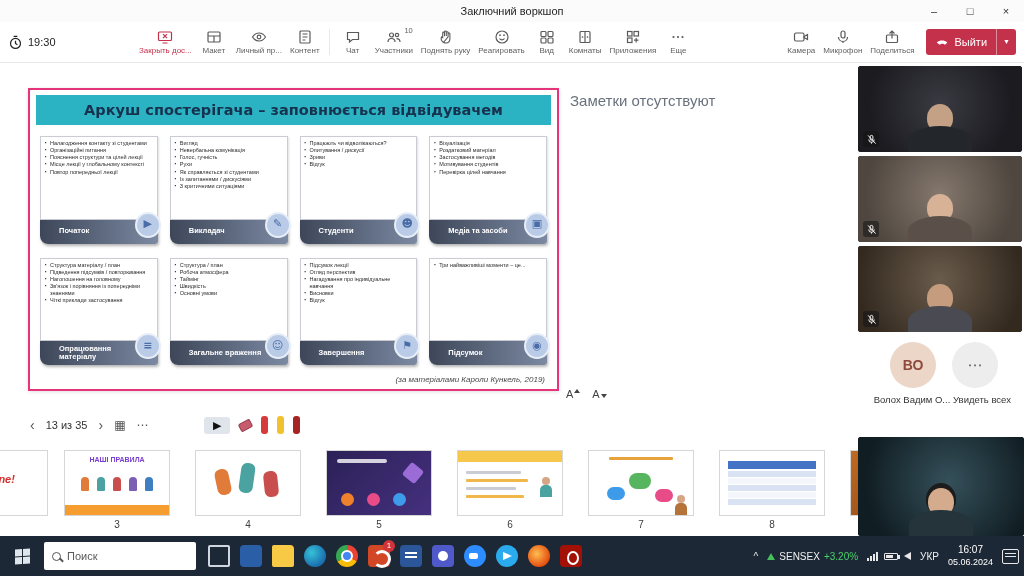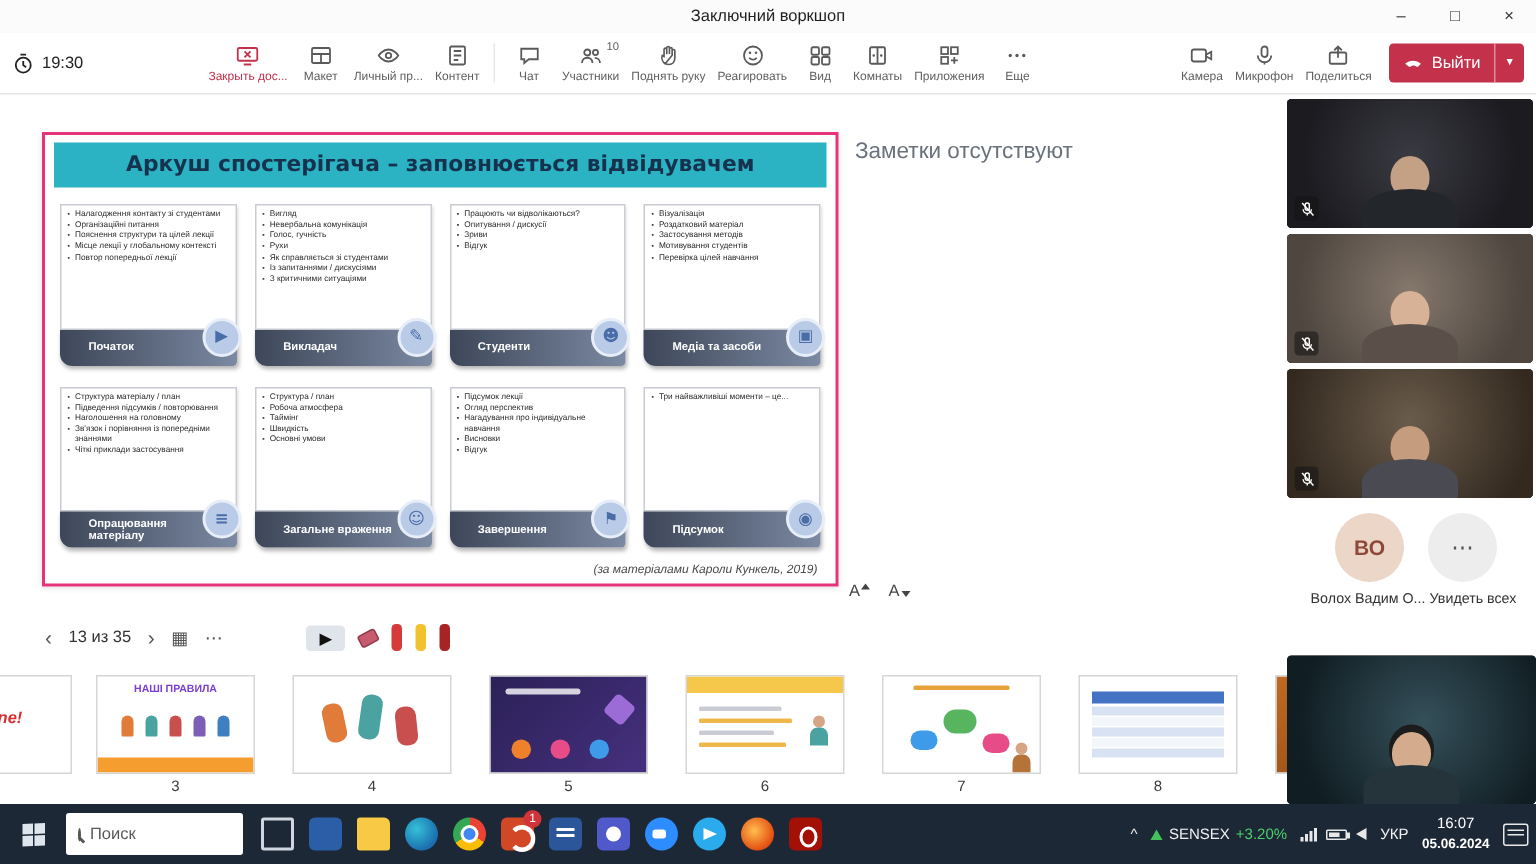--- a/index.html
+++ b/index.html
@@ -101,21 +101,21 @@
   .t8-row { left:8px; right:8px; height:6px; }
   .t8-row.a { background:#d9e2f3; } .t8-row.b { background:#f3f6fb; }
   .t9 { background:linear-gradient(135deg,#c06a22,#7a3c10); }
   .t9-emblem { left:30px; top:14px; width:30px; height:36px; border-radius:50%; background:#5a2a0c; border:2px solid #e2b26a; }
 
   
   .taskbar { position:absolute; left:0; right:0; bottom:0; height:40px; background:#1d2836; display:flex; align-items:center; z-index:10; }
   .start { width:44px; height:40px; display:flex; align-items:center; justify-content:center; }
   .win-logo { display:grid; grid-template-columns:7px 7px; grid-template-rows:7px 7px; gap:1px; transform:skewY(-3deg); }
   .win-pane { background:#dfe5ec; }
-  .searchbox { width:118px; height:28px; background:#fff; border-radius:2px; display:flex; align-items:center; gap:6px; padding:0 8px; }
+  .searchbox { width:152px; height:28px; background:#fff; border-radius:2px; display:flex; align-items:center; gap:6px; padding:0 8px; }
   .searchbox input { border:none; outline:none; font-size:11px; width:100px; color:#333; background:transparent; font-family:"Liberation Sans",sans-serif; }
   .searchbox input::placeholder { color:#5a5a5a; }
   .lens { position:relative; width:9px; height:9px; border:1.5px solid #555; border-radius:50%; }
   .lens::after { content:""; position:absolute; width:5px; height:1.5px; background:#555; right:-4px; bottom:-1px; transform:rotate(45deg); }
   .task-apps { display:flex; align-items:center; gap:10px; margin-left:12px; }
   .app { width:22px; height:22px; border-radius:4px; position:relative; }
   .app.taskview { background:transparent; border:2px solid #cfd6df; border-radius:2px; }
   .app.mail { background:#2a5fa8; }
   .app.explorer { background:#f8c944; border-radius:2px 4px 2px 2px; }
   .app.edge { border-radius:50%; background:radial-gradient(circle at 35% 35%, #35c1d7, #1b6fb0 70%); }
@@ -144,21 +144,21 @@
   .tray-icons { display:flex; align-items:center; gap:6px; }
   .ti-signal { display:flex; align-items:flex-end; gap:1px; }
   .ti-signal i { display:block; width:2px; background:#e8e8e8; }
   .ti-battery { width:14px; height:7px; border:1px solid #e8e8e8; border-radius:1px; position:relative; }
   .ti-battery::before { content:""; position:absolute; inset:1px; right:4px; background:#e8e8e8; }
   .ti-battery::after { content:""; position:absolute; right:-3px; top:1.5px; width:2px; height:4px; background:#e8e8e8; }
   .ti-vol { width:0; height:0; border-top:4px solid transparent; border-bottom:4px solid transparent; border-right:7px solid #e8e8e8; }
   .lang { font-size:10px; color:#f0f0f0; }
   .clock { text-align:center; line-height:1.25; }
   .clock .time { font-size:10px; }
-  .clock .date { font-size:9px;font-weight:bold; }
+  .clock .date { font-size:9px; }
   .action-center { width:17px; height:15px; border:1.5px solid #e8e8e8; border-radius:2px; position:relative; }
   .action-center::after { content:""; position:absolute; left:2px; top:3px; right:2px; height:1.5px; background:#e8e8e8; box-shadow:0 3px 0 #e8e8e8; }
 </style>
 </head>
 <body>
 
 <div class="titlebar">
   <div class="title">Заключний воркшоп</div>
   <div class="win-controls">
     <span class="win-btn">–</span>

